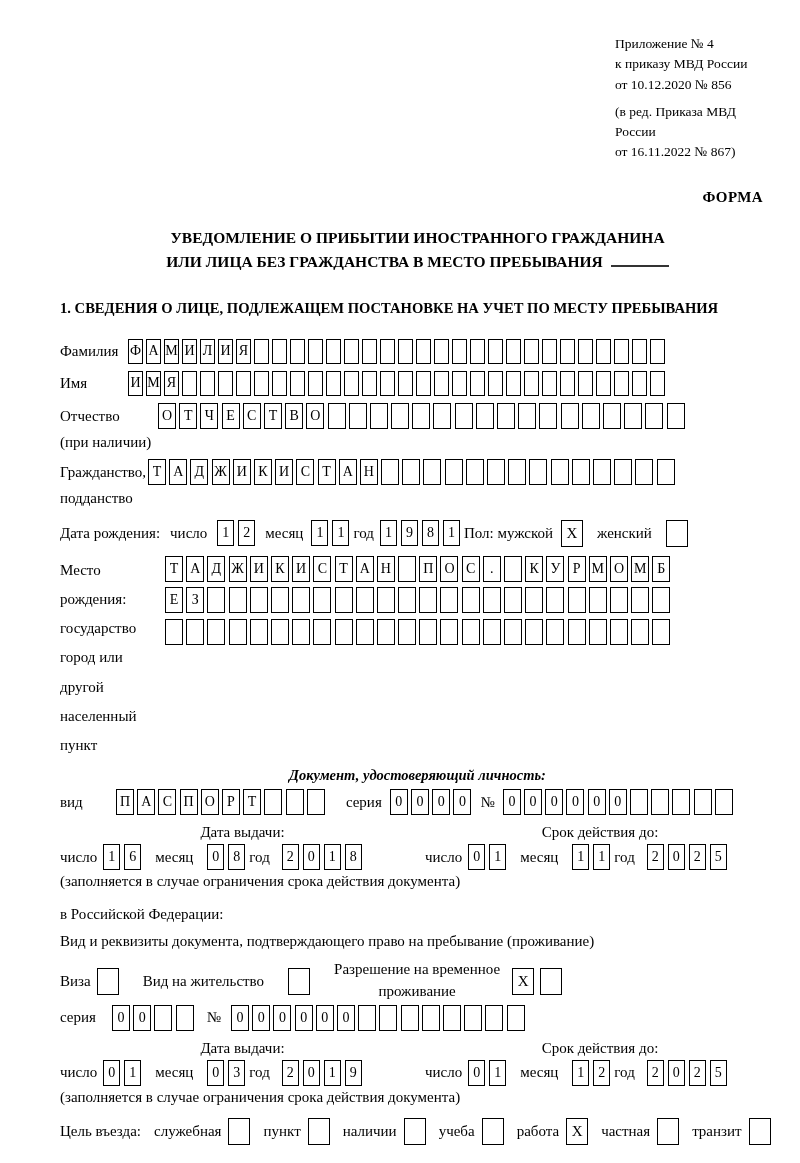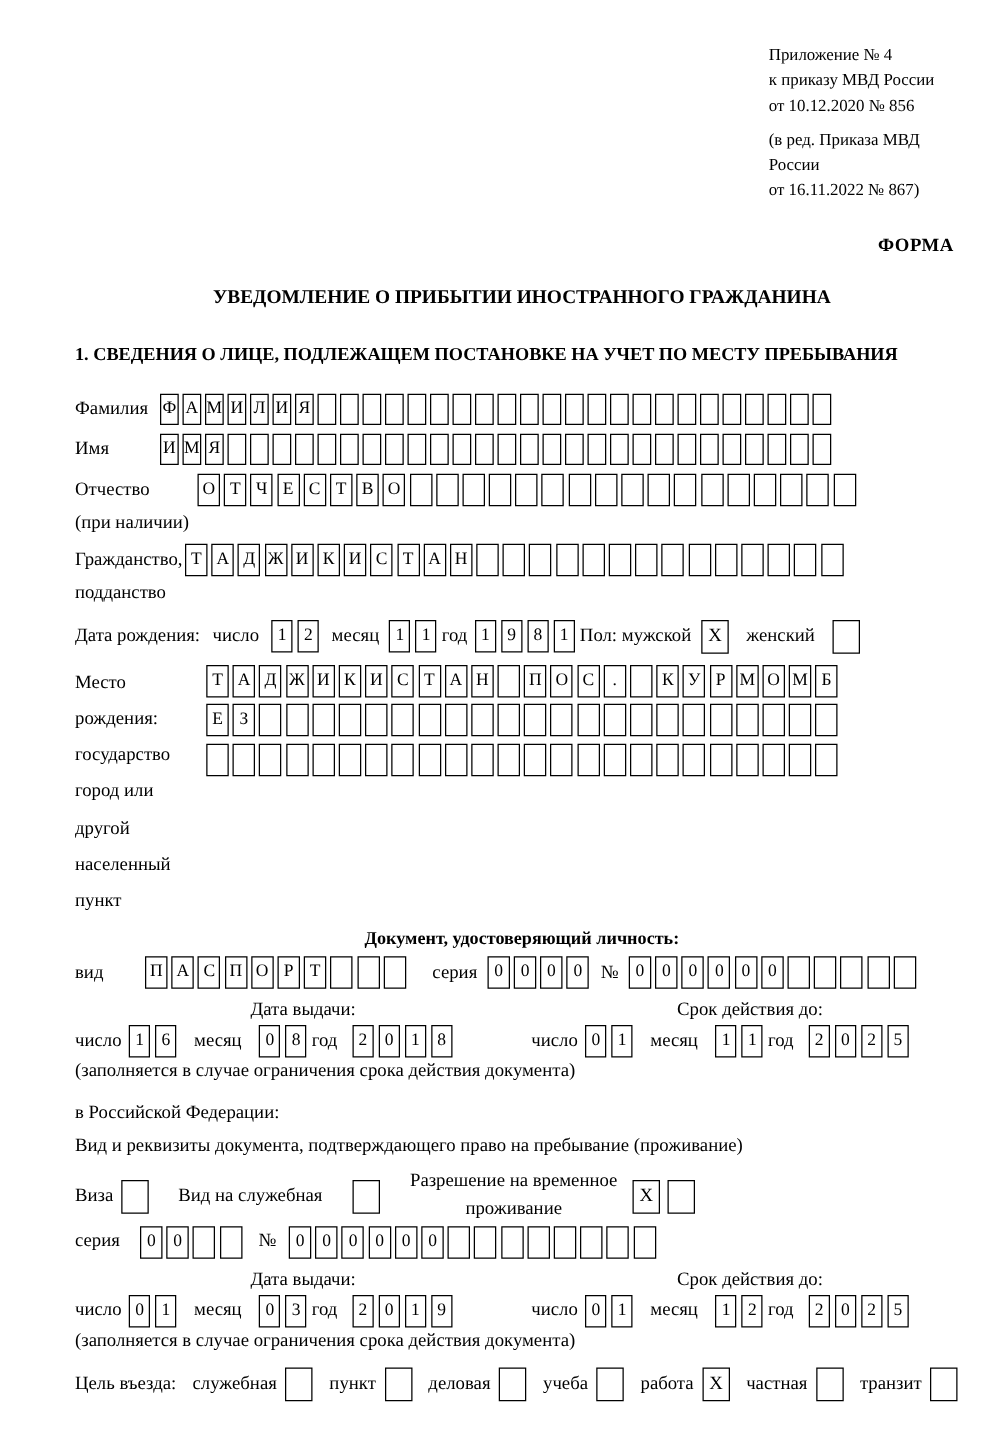--- a/index.html
+++ b/index.html
@@ -35,21 +35,21 @@
   .cells-dt .cell { width:17px; margin-right:4px; }
   .checkbox {
     width:22px; height:27px; border:1.6px solid #000; flex:none;
     display:flex; align-items:center; justify-content:center; font-size:15px; background:#fff;
   }
 
   .mr-block, .rep-block { display:flex; margin-top:9px; align-items:flex-start; }
   .mr-left { width:105px; flex:none; line-height:1.95; }
   .mr-right .cells { margin-bottom:5.5px; }
 
-  .doc-heading { text-align:center; font-weight:bold; font-size:14.5px; margin-top:7px; }
+  .doc-heading { text-align:center; font-weight:bold; font-size:14.5px; margin-top:7px;font-style:italic; }
 
   .datecols { display:flex; margin-top:9px; }
   .dc-left { width:365px; flex:none; }
   .dc-right { flex:1; }
   .dc-head { text-align:center; margin-bottom:3px; }
   .dc-row { display:flex; align-items:center; white-space:nowrap; }
   .dc-row .lbl { margin-right:6px; }
   .dc-row .mid { margin-left:10px; }
   .note-right { text-align:left; font-size:15px; margin-top:3px; }
 
@@ -74,20 +74,21 @@
     <div>к приказу МВД России</div>
     <div>от 10.12.2020 № 856</div>
     <div class="grp2">(в ред. Приказа МВД России</div>
     <div>от 16.11.2022 № 867)</div>
   </div>
 
   <div class="forma">ФОРМА</div>
 
   <div class="title">
     <div>УВЕДОМЛЕНИЕ О ПРИБЫТИИ ИНОСТРАННОГО ГРАЖДАНИНА</div>
+    <div><span>ИЛИ ЛИЦА БЕЗ ГРАЖДАНСТВА В МЕСТО ПРЕБЫВАНИЯ</span><span class="underline"></span></div>
   </div>
 
   <div class="section-heading">1. СВЕДЕНИЯ О ЛИЦЕ, ПОДЛЕЖАЩЕМ ПОСТАНОВКЕ НА УЧЕТ ПО МЕСТУ ПРЕБЫВАНИЯ</div>
 
   <div class="row" style="margin-top:22px">
     <span class="lbl" style="width:68px">Фамилия</span>
     <span class="cells cells-sm">
         <span class="cell">Ф</span>
         <span class="cell">А</span>
         <span class="cell">М</span>
@@ -427,21 +428,21 @@
   <div class="note-right">(заполняется в случае ограничения срока действия документа)</div>
 
   <div class="plain">
     <div>в Российской Федерации:</div>
     <div>Вид и реквизиты документа, подтверждающего право на пребывание (проживание)</div>
   </div>
 
   <div class="visa-row">
     <span class="lbl">Виза</span>
     <span class="checkbox gap6"></span>
-    <span class="lbl gap24">Вид на служебная</span>
+    <span class="lbl gap24">Вид на жительство</span>
     <span class="checkbox gap24"></span>
     <span class="wraplbl gap18">Разрешение на временное проживание</span>
     <span class="checkbox gap6">X</span>
     <span class="checkbox gap6"></span>
   </div>
 
   <div class="row" style="margin-top:2px">
     <span class="lbl" style="width:52px">серия</span>
     <span class="cells">
         <span class="cell">0</span>
@@ -515,21 +516,21 @@
     </div>
   </div>
   <div class="note-right">(заполняется в случае ограничения срока действия документа)</div>
 
   <div class="row purpose-row" style="margin-top:12px">
     <span class="lbl">Цель въезда:</span>
     <span class="lbl gap6">служебная</span>
     <span class="checkbox"></span>
     <span class="lbl">пункт</span>
     <span class="checkbox"></span>
-    <span class="lbl">деловая</span>
+    <span class="lbl">наличии</span>
     <span class="checkbox"></span>
     <span class="lbl">учеба</span>
     <span class="checkbox"></span>
     <span class="lbl">работа</span>
     <span class="checkbox">X</span>
     <span class="lbl">частная</span>
     <span class="checkbox"></span>
     <span class="lbl">транзит</span>
     <span class="checkbox"></span>
   </div>

